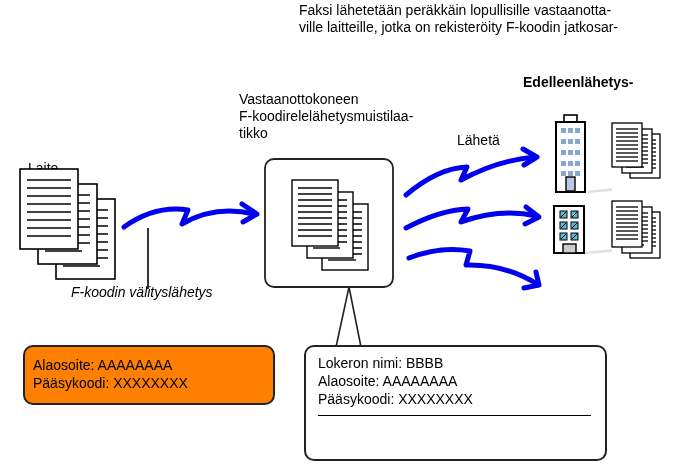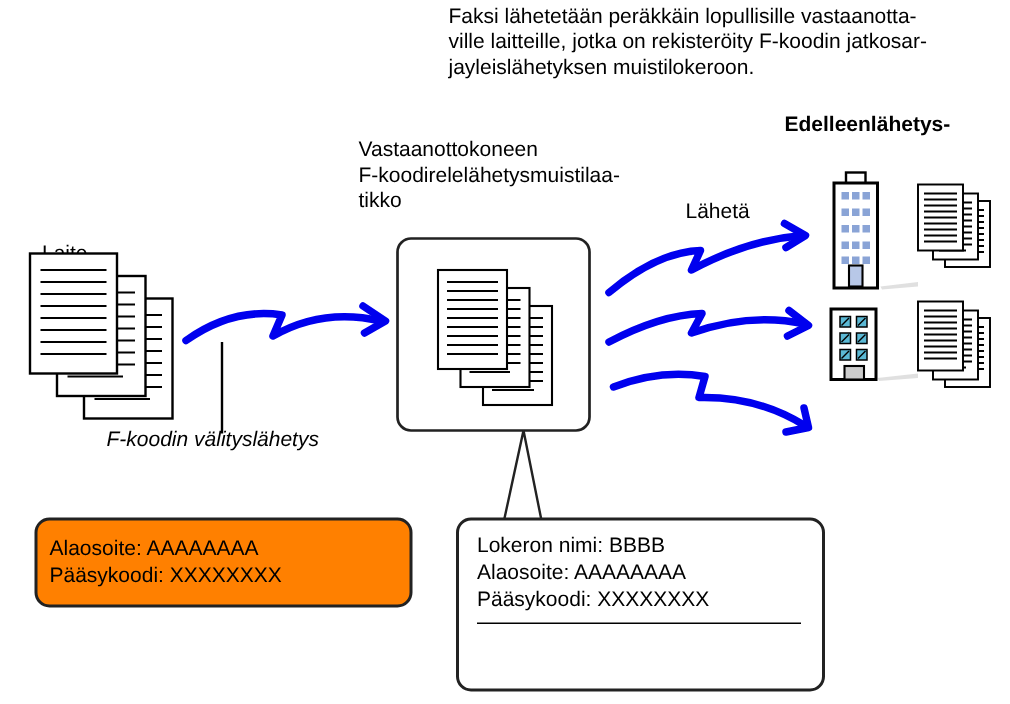--- a/index.html
+++ b/index.html
@@ -3,32 +3,31 @@
 <meta charset="utf-8">
 <style>
   html, body { margin: 0; padding: 0; background: #ffffff; }
   body { width: 673px; height: 469px; position: relative; overflow: hidden;
          font-family: "Liberation Sans", sans-serif; color: #000; }
   .txt { position: absolute; font-size: 14px; line-height: 17px; white-space: nowrap; }
   .svgwrap { position: absolute; left: 0; top: 0; width: 673px; height: 469px; }
   .orange-box { position: absolute; left: 23px; top: 345px; width: 252px; height: 60px;
                 background: #ff8000; border: 2px solid #222; border-radius: 10px; box-sizing: border-box;
                 padding: 9px 0 0 8px; font-size: 14px; line-height: 18px; }
-  .info-box { position: absolute; left: 304px; top: 345px; width: 246px; height: 116px;
+  .info-box { position: absolute; left: 304px; top: 345px; width: 303px; height: 116px;
               background: #fff; border: 2px solid #222; border-radius: 10px; box-sizing: border-box;
               padding: 7px 0 0 12px; font-size: 14px; line-height: 18px; }
   .info-sep { height: 0; border-top: 1.5px solid #000; margin: 7px 14px 5px 0; }
 </style>
 </head>
 <body>
 
 <div class="txt" style="left:299px; top:2px;">
   <div>Faksi lähetetään peräkkäin lopullisille vastaanotta-</div>
   <div>ville laitteille, jotka on rekisteröity F-koodin jatkosar-</div>
-  <div>jayleislähetyksen muistilokeroon.</div>
 </div>
 
 <div class="txt" style="left:28px; top:132px;margin-top:28px;">Laite</div>
 <div class="txt" style="left:71px; top:284px;font-style:italic;">F-koodin välityslähetys</div>
 <div class="txt" style="left:227px; top:91px;margin-left:12px;">
   <div>Vastaanottokoneen</div>
   <div>F-koodirelelähetysmuistilaa-</div>
   <div>tikko</div>
 </div>
 <div class="txt" style="left:457px; top:132px;text-align:center;">Lähetä</div>

